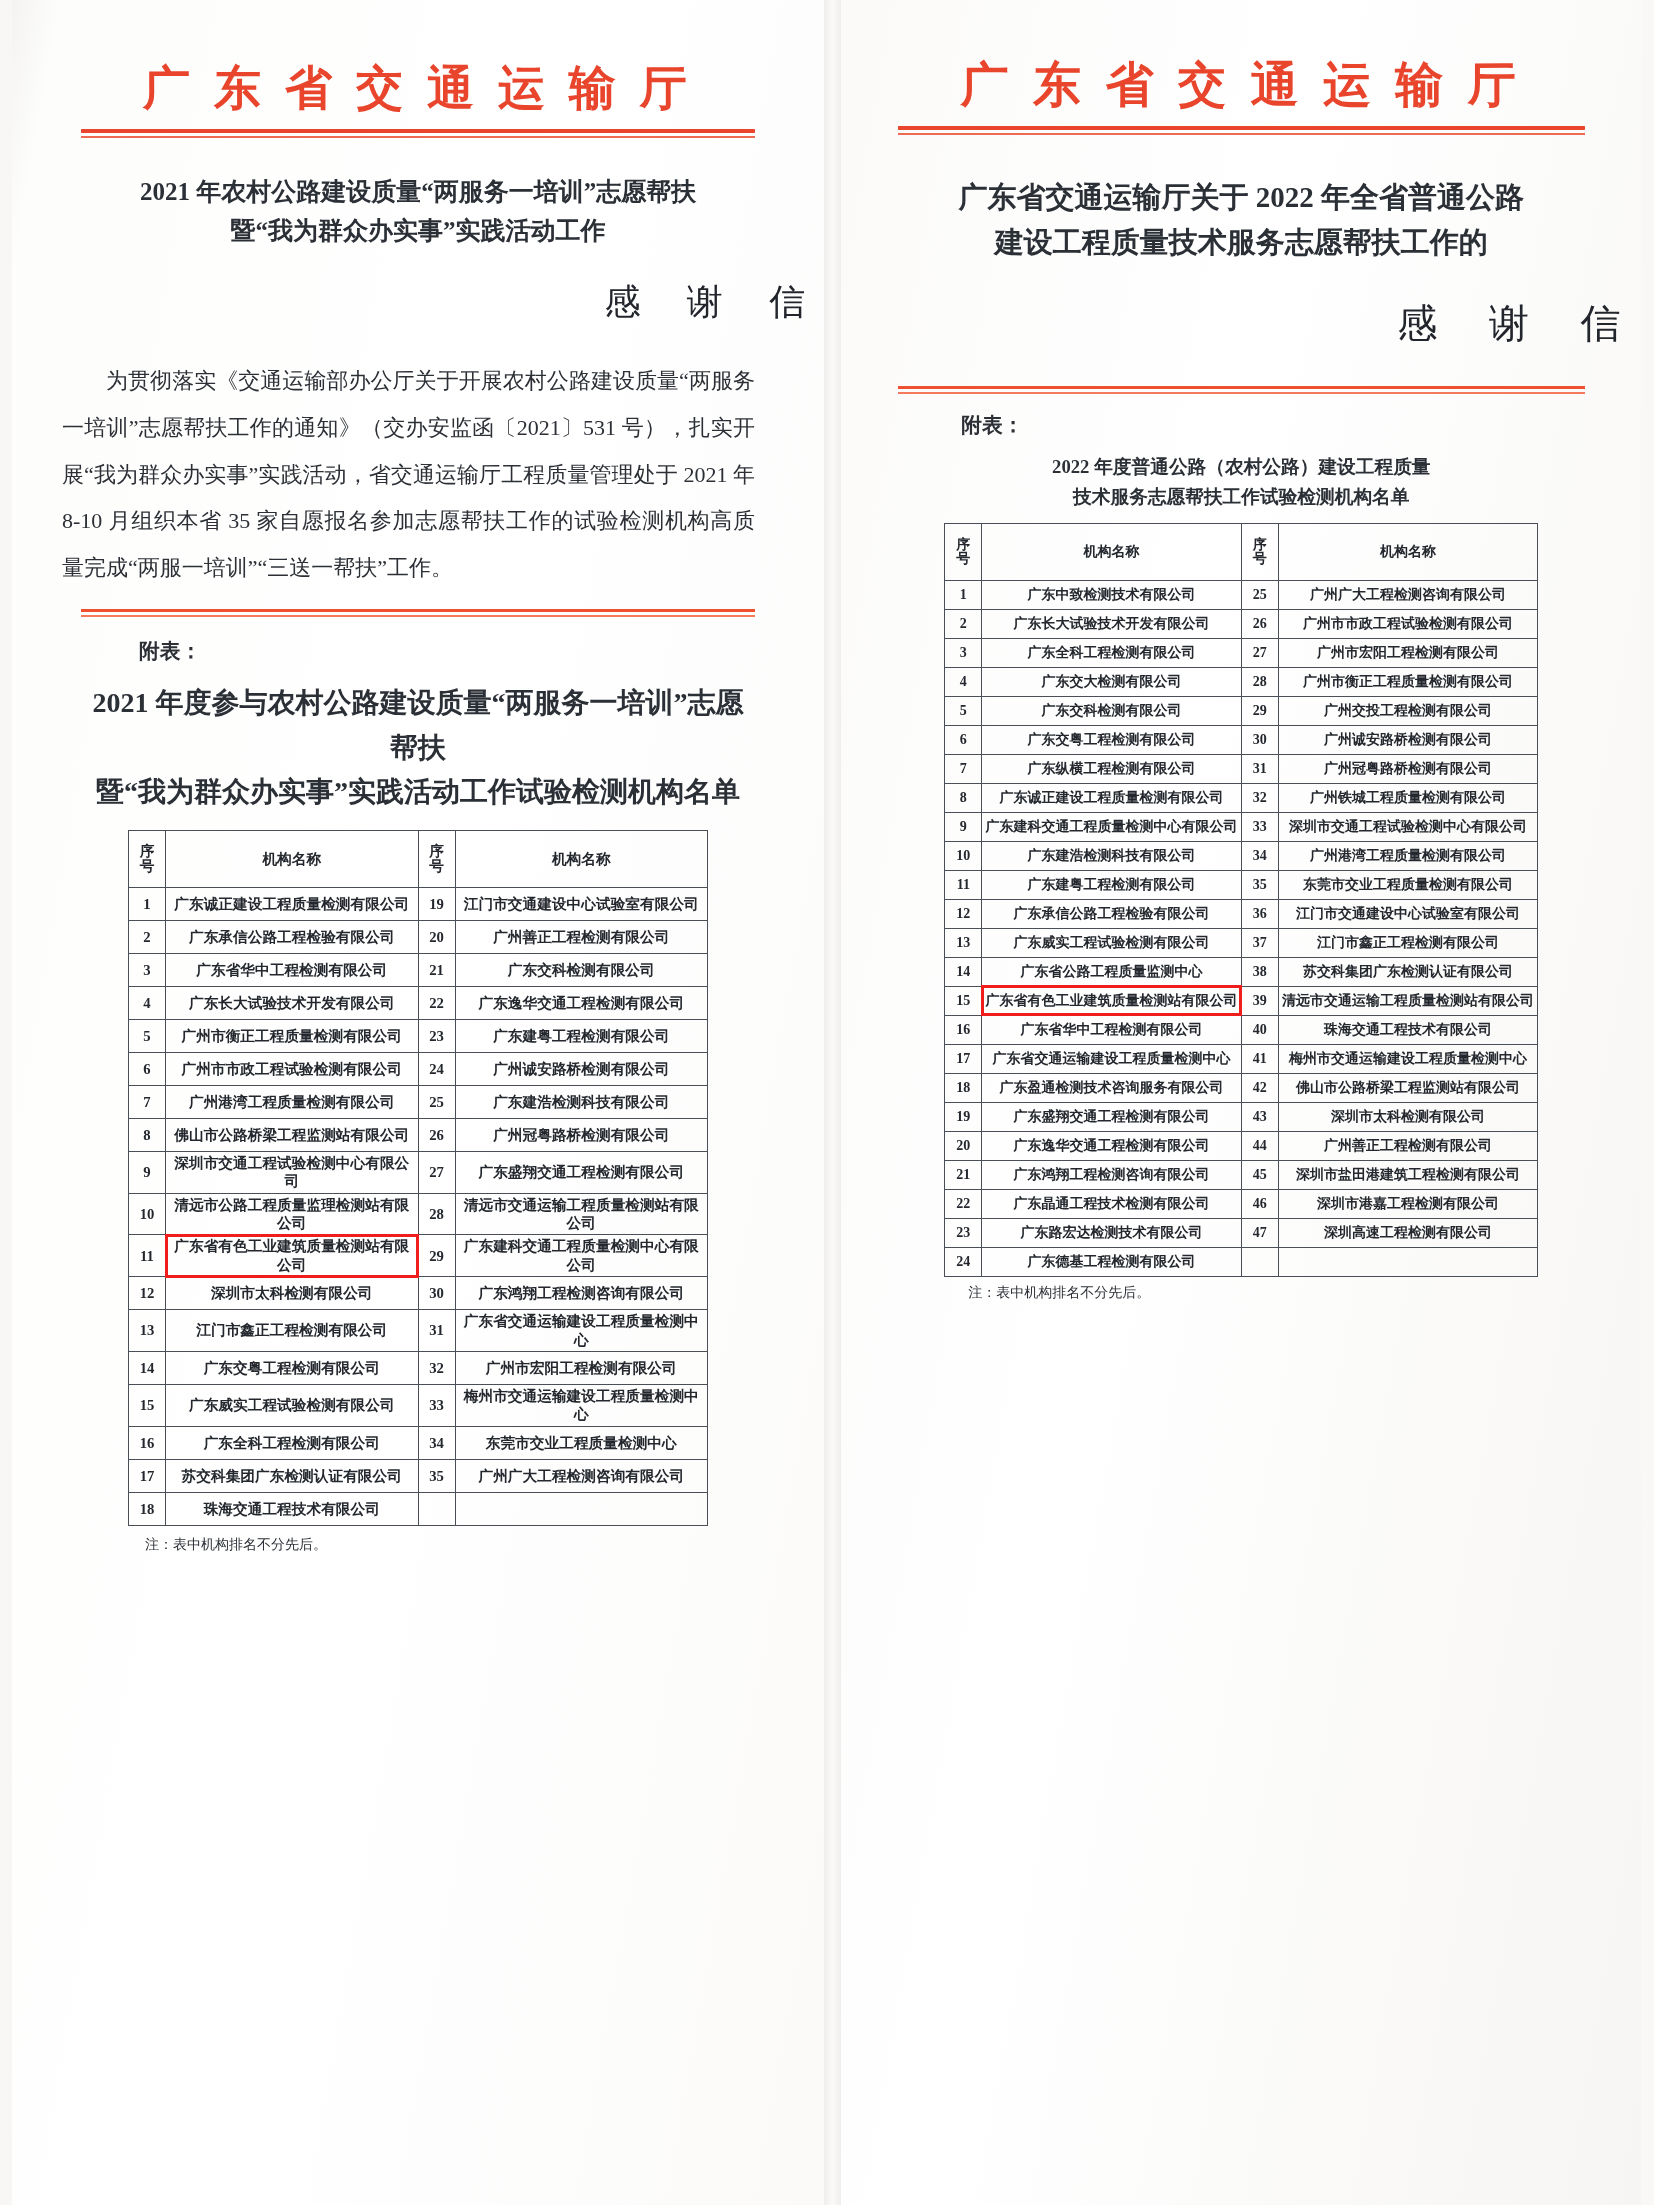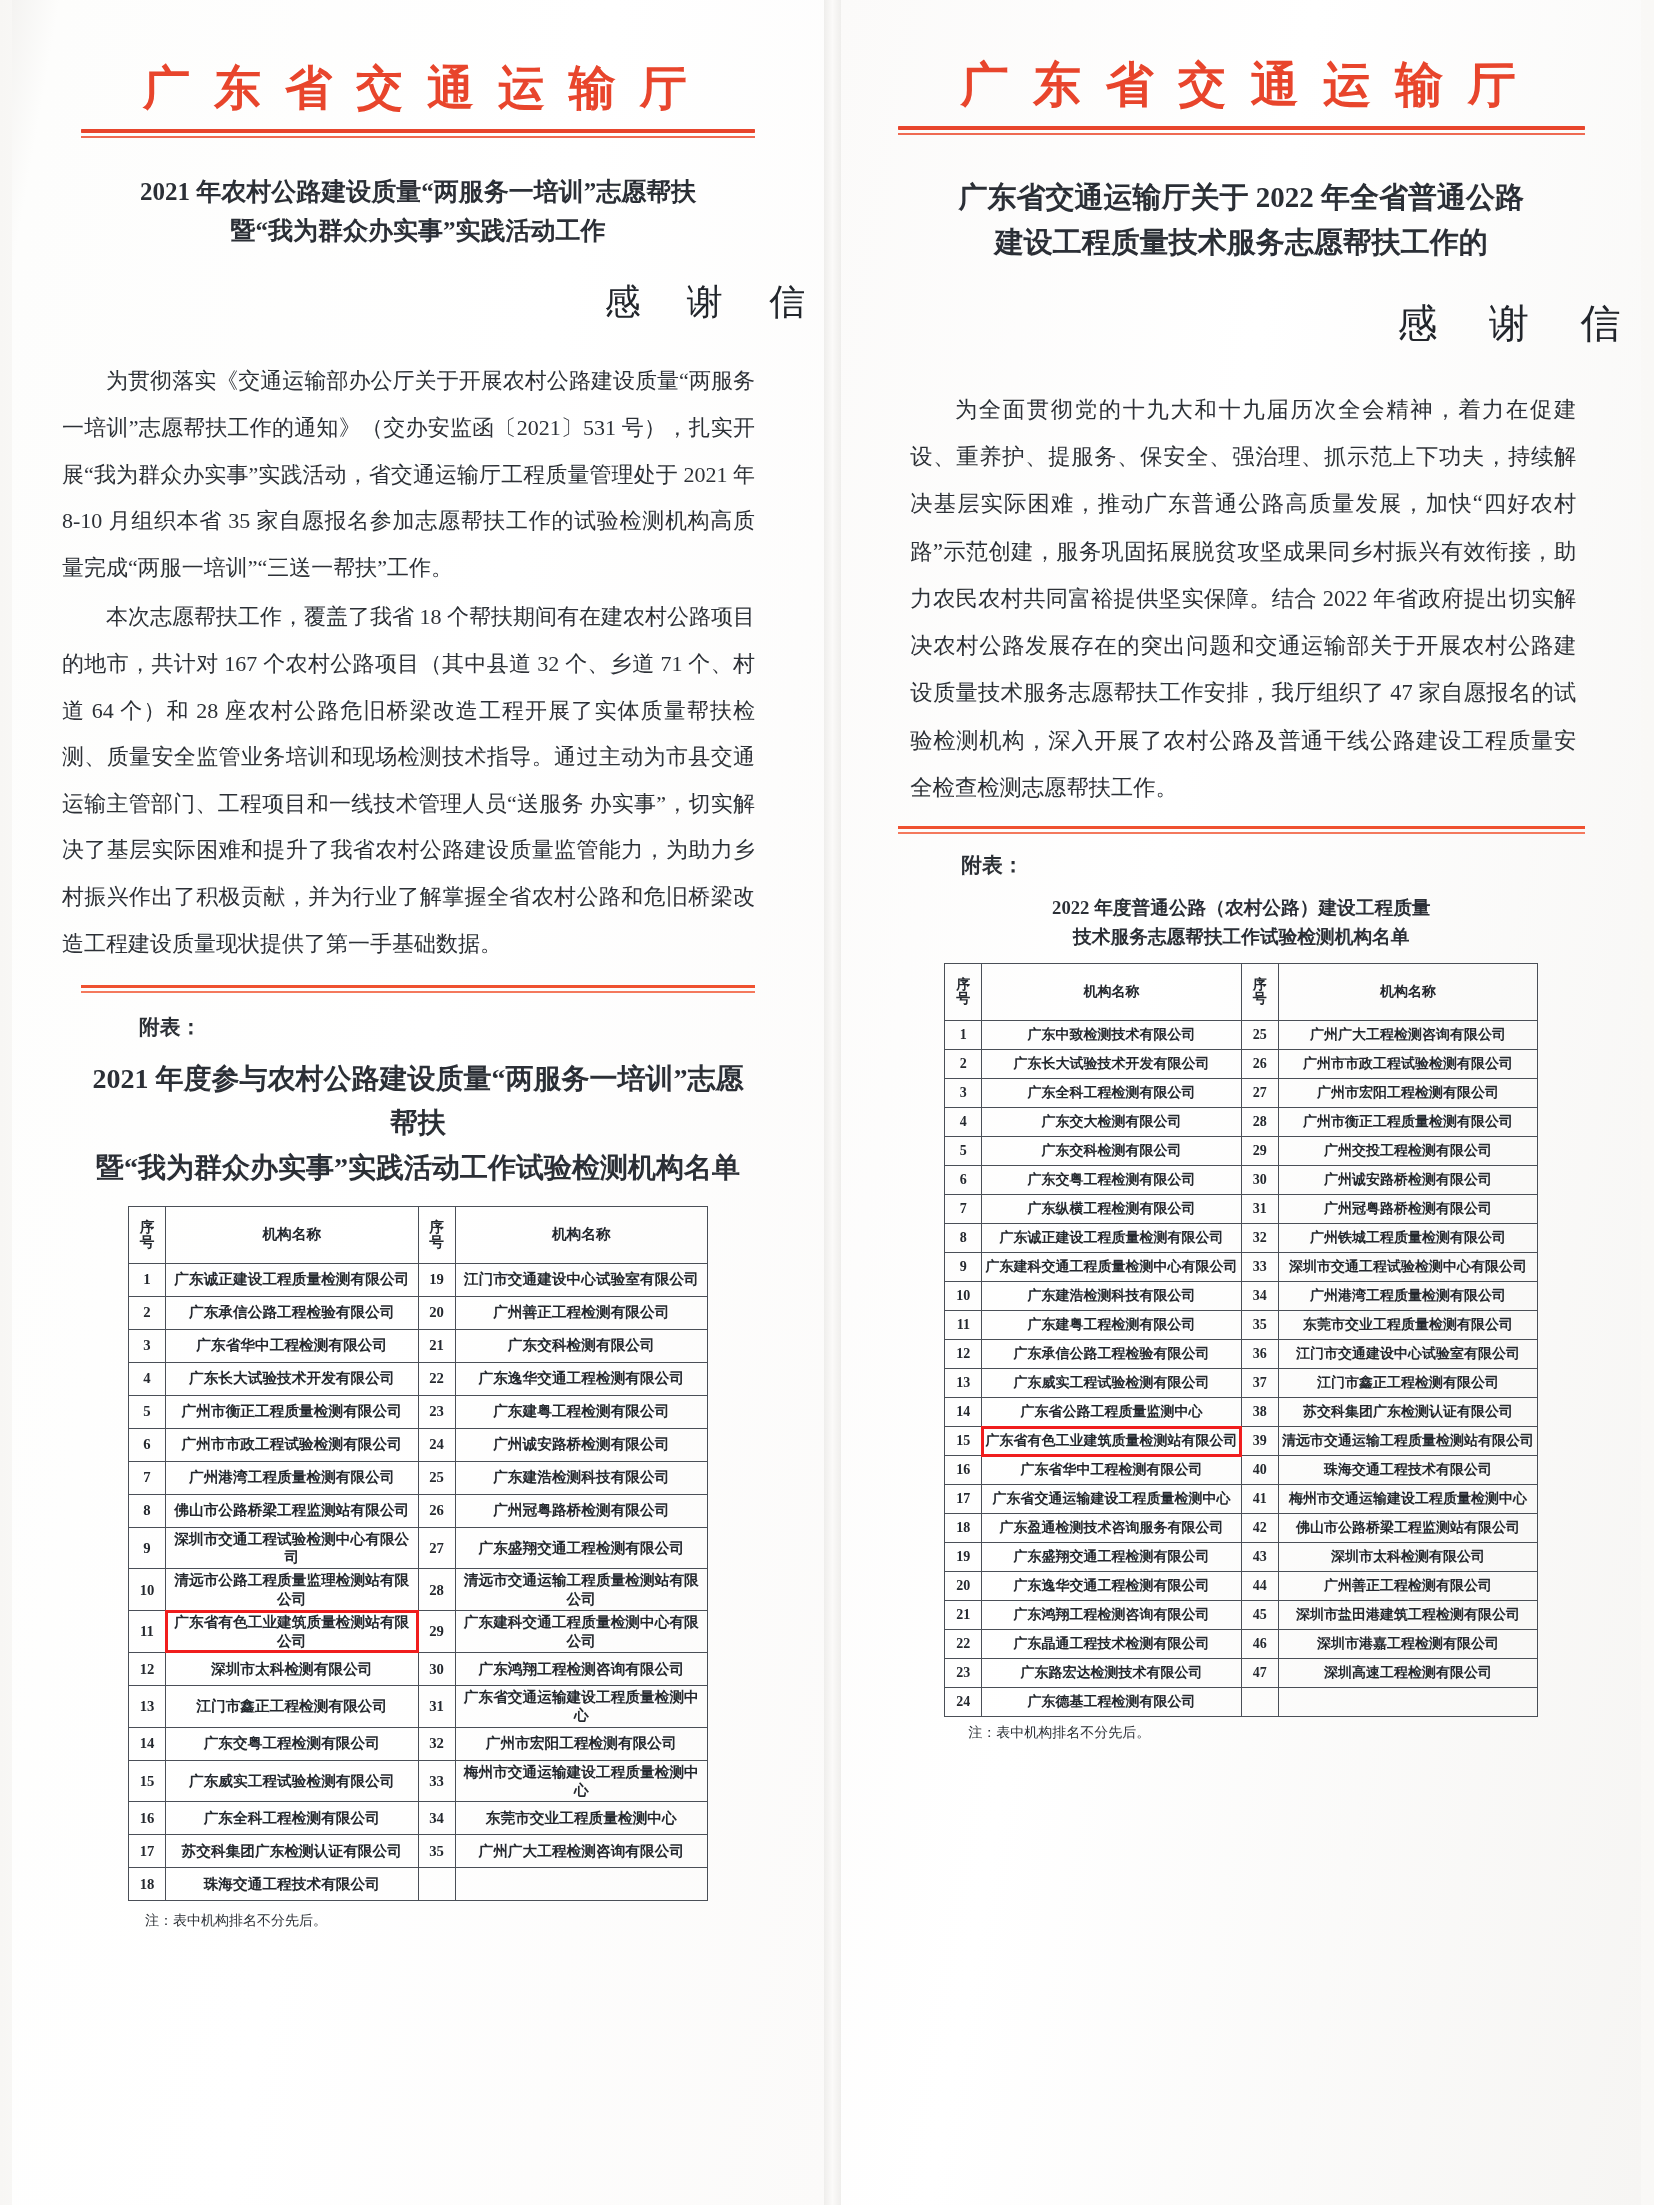--- a/index.html
+++ b/index.html
@@ -179,21 +179,20 @@
 
     <div class="doc-title">
       <span class="ln">2021 年农村公路建设质量“两服务一培训”志愿帮扶</span>
       <span class="ln">暨“我为群众办实事”实践活动工作</span>
     </div>
 
     <div class="gratitude">感 谢 信</div>
 
     <div class="body-text">
       <p>为贯彻落实《交通运输部办公厅关于开展农村公路建设质量“两服务一培训”志愿帮扶工作的通知》（交办安监函〔2021〕531 号），扎实开展“我为群众办实事”实践活动，省交通运输厅工程质量管理处于 2021 年 8-10 月组织本省 35 家自愿报名参加志愿帮扶工作的试验检测机构高质量完成“两服一培训”“三送一帮扶”工作。</p>
-      <p>本次志愿帮扶工作，覆盖了我省 18 个帮扶期间有在建农村公路项目的地市，共计对 167 个农村公路项目（其中县道 32 个、乡道 71 个、村道 64 个）和 28 座农村公路危旧桥梁改造工程开展了实体质量帮扶检测、质量安全监管业务培训和现场检测技术指导。通过主动为市县交通运输主管部门、工程项目和一线技术管理人员“送服务 办实事”，切实解决了基层实际困难和提升了我省农村公路建设质量监管能力，为助力乡村振兴作出了积极贡献，并为行业了解掌握全省农村公路和危旧桥梁改造工程建设质量现状提供了第一手基础数据。</p>
     </div>
 
     <div class="bottom-rule">
       <div class="r1"></div>
       <div class="r2"></div>
     </div>
 
     <div class="attach-label">附表：</div>
 
     <div class="table-title">
@@ -347,21 +346,20 @@
     </div>
 
     <div class="doc-title">
       <span class="ln">广东省交通运输厅关于 2022 年全省普通公路</span>
       <span class="ln">建设工程质量技术服务志愿帮扶工作的</span>
     </div>
 
     <div class="gratitude">感 谢 信</div>
 
     <div class="body-text">
-      <p>为全面贯彻党的十九大和十九届历次全会精神，着力在促建设、重养护、提服务、保安全、强治理、抓示范上下功夫，持续解决基层实际困难，推动广东普通公路高质量发展，加快“四好农村路”示范创建，服务巩固拓展脱贫攻坚成果同乡村振兴有效衔接，助力农民农村共同富裕提供坚实保障。结合 2022 年省政府提出切实解决农村公路发展存在的突出问题和交通运输部关于开展农村公路建设质量技术服务志愿帮扶工作安排，我厅组织了 47 家自愿报名的试验检测机构，深入开展了农村公路及普通干线公路建设工程质量安全检查检测志愿帮扶工作。</p>
     </div>
 
     <div class="bottom-rule">
       <div class="r1"></div>
       <div class="r2"></div>
     </div>
 
     <div class="attach-label">附表：</div>
 
     <div class="table-title">

